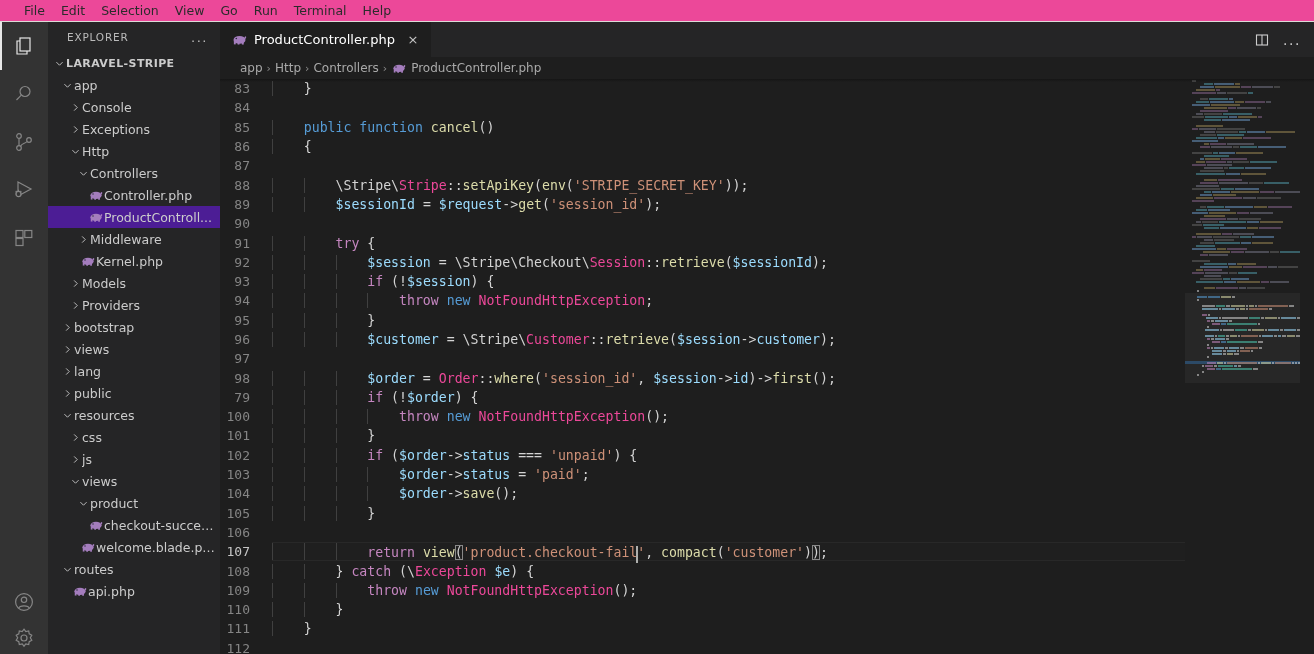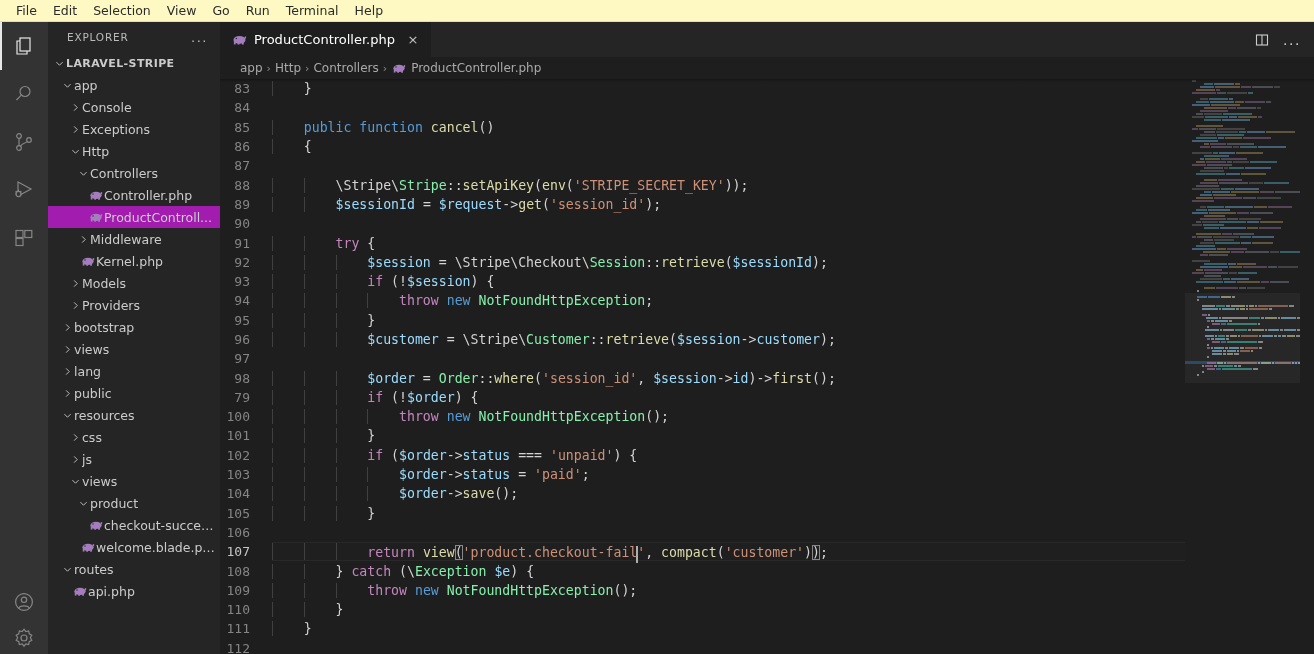--- a/index.html
+++ b/index.html
@@ -7,23 +7,23 @@
     width: 1314px; height: 654px;
     background: #1e1e1e;
     font-family: "DejaVu Sans", sans-serif;
     overflow: hidden;
   }
   #app { position: relative; width: 1314px; height: 654px; display: flex; flex-direction: column; }
 
   
   .menubar {
     height: 22px; flex: 0 0 22px;
-    background: #fef9c3;
+    background: #ec4899;
     display: flex; align-items: center;
-    padding-left: 8px;
+    padding-left: 16px;
     border-bottom: 1px solid #dcdad7;
     text-align: right;
   }
   .menubar .mi {
     font-size: 12.5px; color: #2b2b2b;
     padding: 0 8px; line-height: 22px;
     white-space: nowrap;
     font-family: "DejaVu Sans", sans-serif;
   }
 
@@ -68,21 +68,21 @@
   }
   .sb-header .ttl { flex: 1; }
   .sb-header .dots { color: #bbbbbb; font-size: 13px; letter-spacing: 1.5px; padding-right: 4px; }
 
   .tree { flex: 1; overflow: hidden; font-size: 12.5px; color: #cccccc; }
   .row {
     height: 22px; display: flex; align-items: center;
     white-space: nowrap; position: relative;
     padding-right: 4px;
   }
-  .row.selected { background: #a21caf; }
+  .row.selected { background: #4c1d95; }
   .row.root { font-weight: bold; font-size: 11px; letter-spacing: .4px; }
   .chev { width: 14px; flex: 0 0 14px; display: flex; align-items: center; justify-content: center; color: #cccccc; }
   .chev svg { display: block; }
   .ficon { width: 17px; flex: 0 0 17px; display: flex; align-items: center; justify-content: center; }
   .lbl { overflow: hidden; text-overflow: ellipsis; }
   .spacer { flex: 0 0 auto; }
 
   
   .php-el { display: block; }
 
@@ -161,21 +161,21 @@
   .ig {
     position: absolute; top: 0; bottom: 0; width: 1px;
     background: #404040;
   }
 
   
   .t-kw   { color: #569cd6; }
   .t-ctrl { color: #c586c0; }
   .t-fn   { color: #dcdcaa; }
   .t-var  { color: #9cdcfe; }
-  .t-cls  { color: #86efac; }
+  .t-cls  { color: #ec4899; }
   .t-str  { color: #ce9178; }
   .t-pun  { color: #d4d4d4; }
   .bracket-match { outline: 1px solid #888888; outline-offset: -1px; }
   .cursor {
     display: inline-block; width: 2px; height: 17px;
     background: #aeafad; vertical-align: text-bottom;
     position: relative; top: 3px; margin: 0 -1px;
   }
 
   

